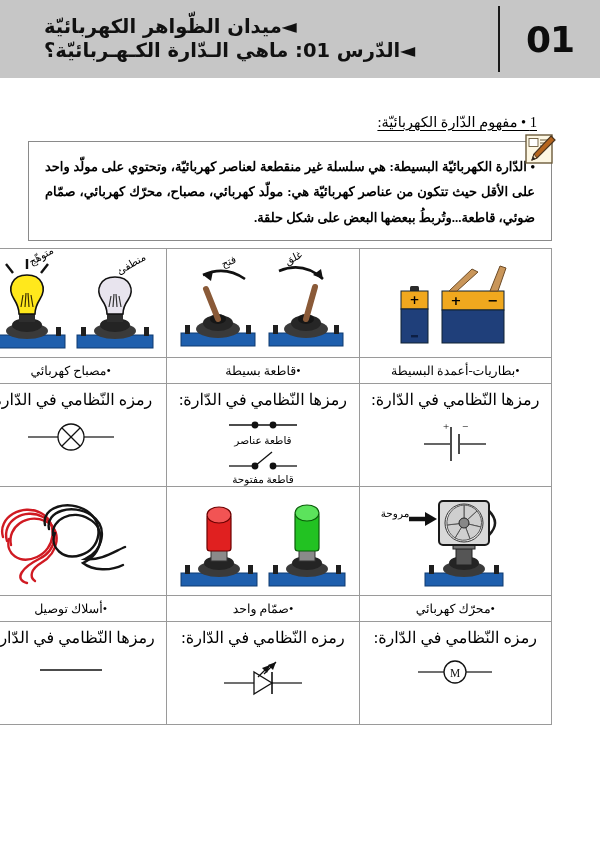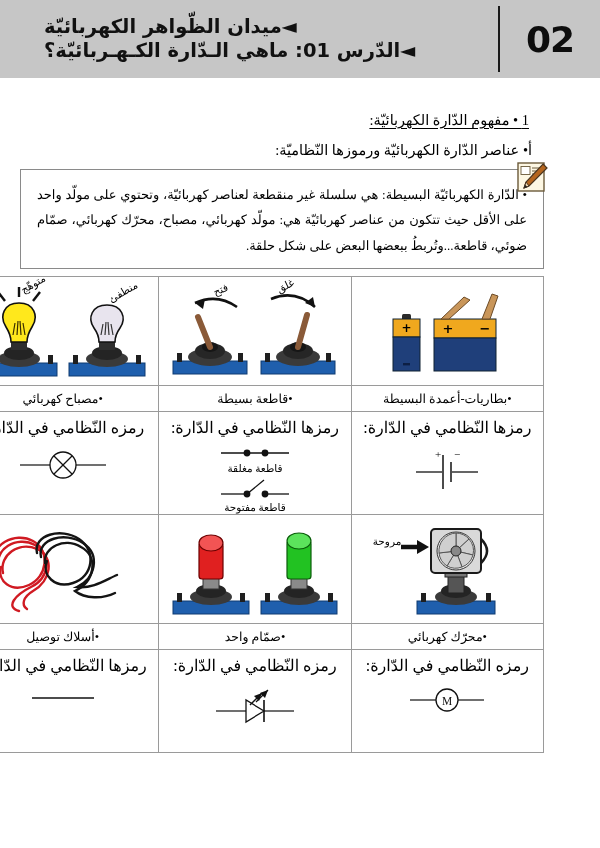--- a/index.html
+++ b/index.html
@@ -64,23 +64,23 @@
     font-family: "DejaVu Sans", "Liberation Sans", sans-serif;
     font-weight: bold;
     font-size: 36px;
     color: #0d0d0d;
     letter-spacing: -1px;
   }
 
   
   .content {
     position: absolute;
-    top: 84px; left: 0;
+    top: 78px; left: 0;
     width: 546px;
-    padding: 8px;
+    padding: 16px;
   }
 
   .heading-1 {
     direction: rtl;
     text-align: right;
     font-size: 14.5px;
     margin: 20px 25px 0 0;
     padding-left: 0;
   }
   .heading-1 .u {
@@ -100,20 +100,21 @@
     margin: 10px 10px 0 12px;
   }
   .notebox {
     border: 1px solid #8a8a8a;
     padding: 12px 16px 10px 16px;
     direction: rtl;
     text-align: justify;
     font-size: 13px;
     line-height: 1.95;
     min-height: 70px;
+    font-weight: bold;
   }
   .notebox p { margin: 0; }
   .note-icon {
     position: absolute;
     top: -8px;
     right: -6px;
     width: 34px;
     height: 34px;
   }
 
@@ -181,30 +182,29 @@
 </style>
 </head>
 <body>
 
 <div class="header">
   <div class="header-titles">
     <div class="header-line l1">◄ميدان الظّواهر الكهربائيّة</div>
     <div class="header-line l2">◄الدّرس 01: ماهي الـدّارة الكـهـربائيّة؟</div>
   </div>
   <div class="header-divider"></div>
-  <div class="header-number">02</div>
+  <div class="header-number">01</div>
 </div>
 
 <div class="content">
 
   <div class="heading-1">
     <span class="u">1 • مفهوم الدّارة الكهربائيّة:</span>
   </div>
 
-  <div class="heading-2">أ• عناصر الدّارة الكهربائيّة ورموزها النّظاميّة:</div>
 
   <div class="notebox-wrap">
     <div class="notebox">
       <p>• الدّارة الكهربائيّة البسيطة: هي سلسلة غير منقطعة لعناصر كهربائيّة، وتحتوي على مولّد واحد على الأقل حيث تتكون من عناصر كهربائيّة هي: مولّد كهربائي، مصباح، محرّك كهربائي، صمّام ضوئي، قاطعة...وتُربطُ ببعضها البعض على شكل حلقة.</p>
     </div>
     <span class="note-icon">
       <svg width="34" height="34" viewBox="0 0 34 34">
         <rect x="2" y="2" width="26" height="28" fill="#fdf7e3" stroke="#6b5a3a" stroke-width="1.4"></rect>
         <rect x="5" y="5.5" width="9" height="8" fill="#fff" stroke="#6b5a3a" stroke-width="0.9"></rect>
         <line x1="16" y1="7" x2="25" y2="7" stroke="#6b5a3a" stroke-width="1"></line>
@@ -331,21 +331,21 @@
 
         <td>
           <div class="sym-title">رمزها النّظامي في الدّارة:</div>
           <div class="sym-art">
             <svg width="120" height="16" viewBox="0 0 120 16">
               <line x1="26" y1="8" x2="94" y2="8" stroke="#111" stroke-width="1.3"></line>
               <circle cx="52" cy="8" r="3.4" fill="#111"></circle>
               <circle cx="70" cy="8" r="3.4" fill="#111"></circle>
             </svg>
           </div>
-          <div class="sym-caption">قاطعة مغلقة</div>
+          <div class="sym-caption">قاطعة عناصر</div>
           <div class="sym-art" style="margin-top:4px">
             <svg width="120" height="22" viewBox="0 0 120 22">
               <line x1="26" y1="16" x2="52" y2="16" stroke="#111" stroke-width="1.3"></line>
               <line x1="70" y1="16" x2="94" y2="16" stroke="#111" stroke-width="1.3"></line>
               <line x1="52" y1="16" x2="69" y2="2" stroke="#111" stroke-width="1.3"></line>
               <circle cx="52" cy="16" r="3.4" fill="#111"></circle>
               <circle cx="70" cy="16" r="3.4" fill="#111"></circle>
             </svg>
           </div>
           <div class="sym-caption">قاطعة مفتوحة</div>

